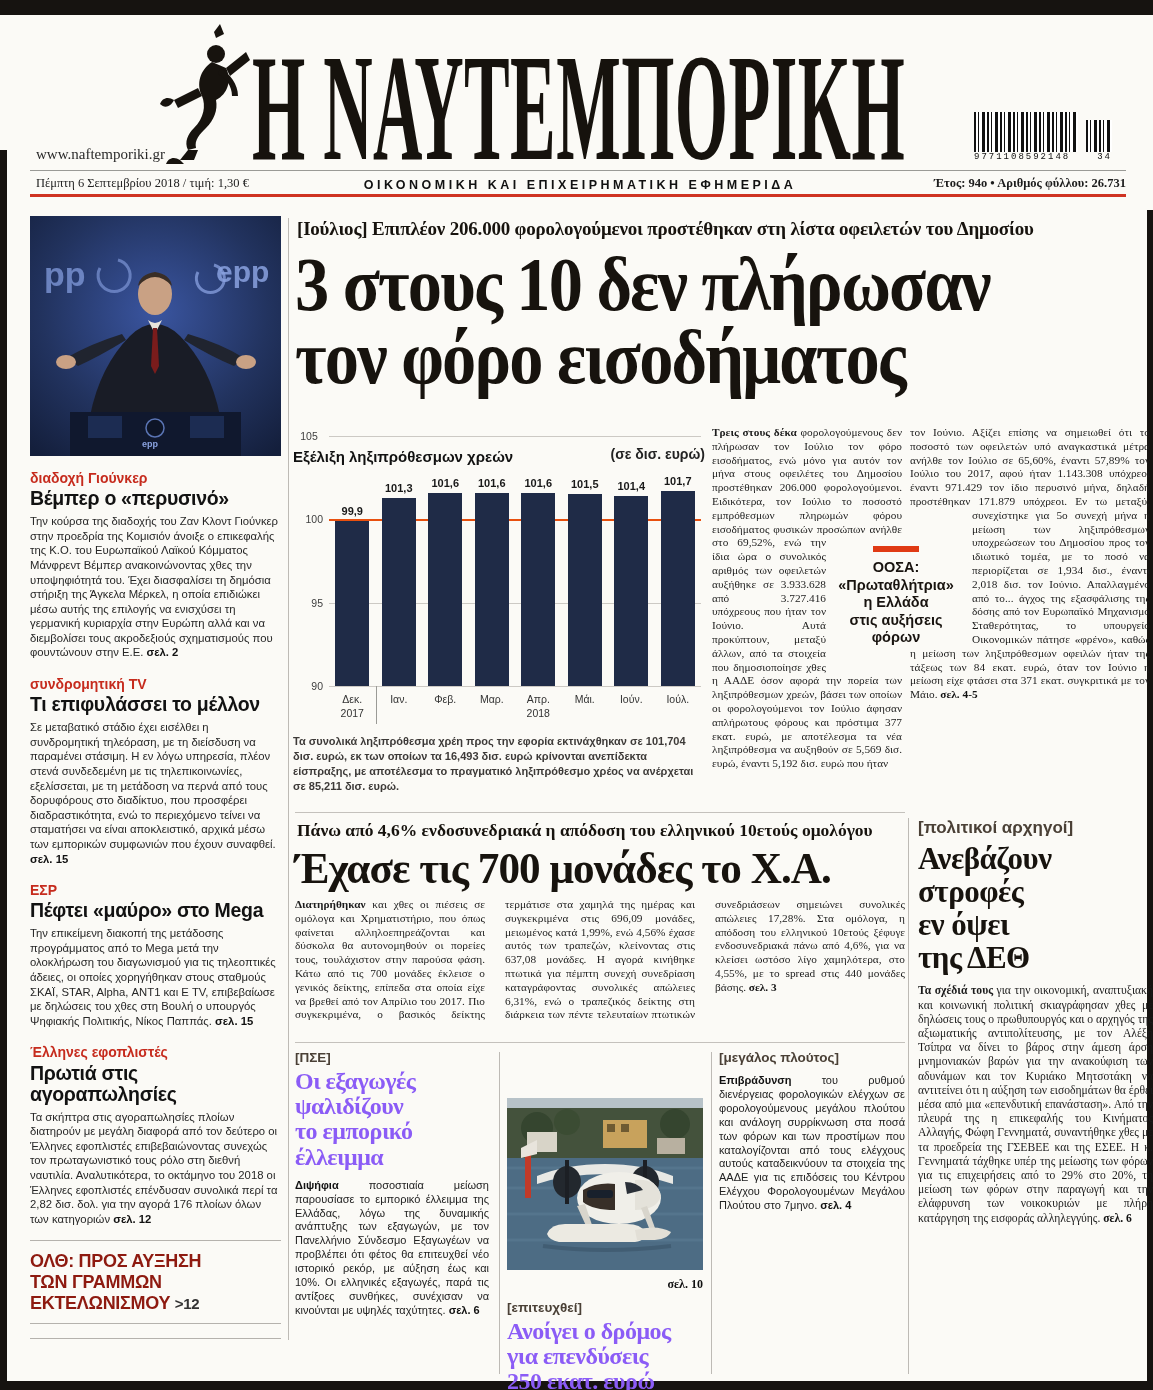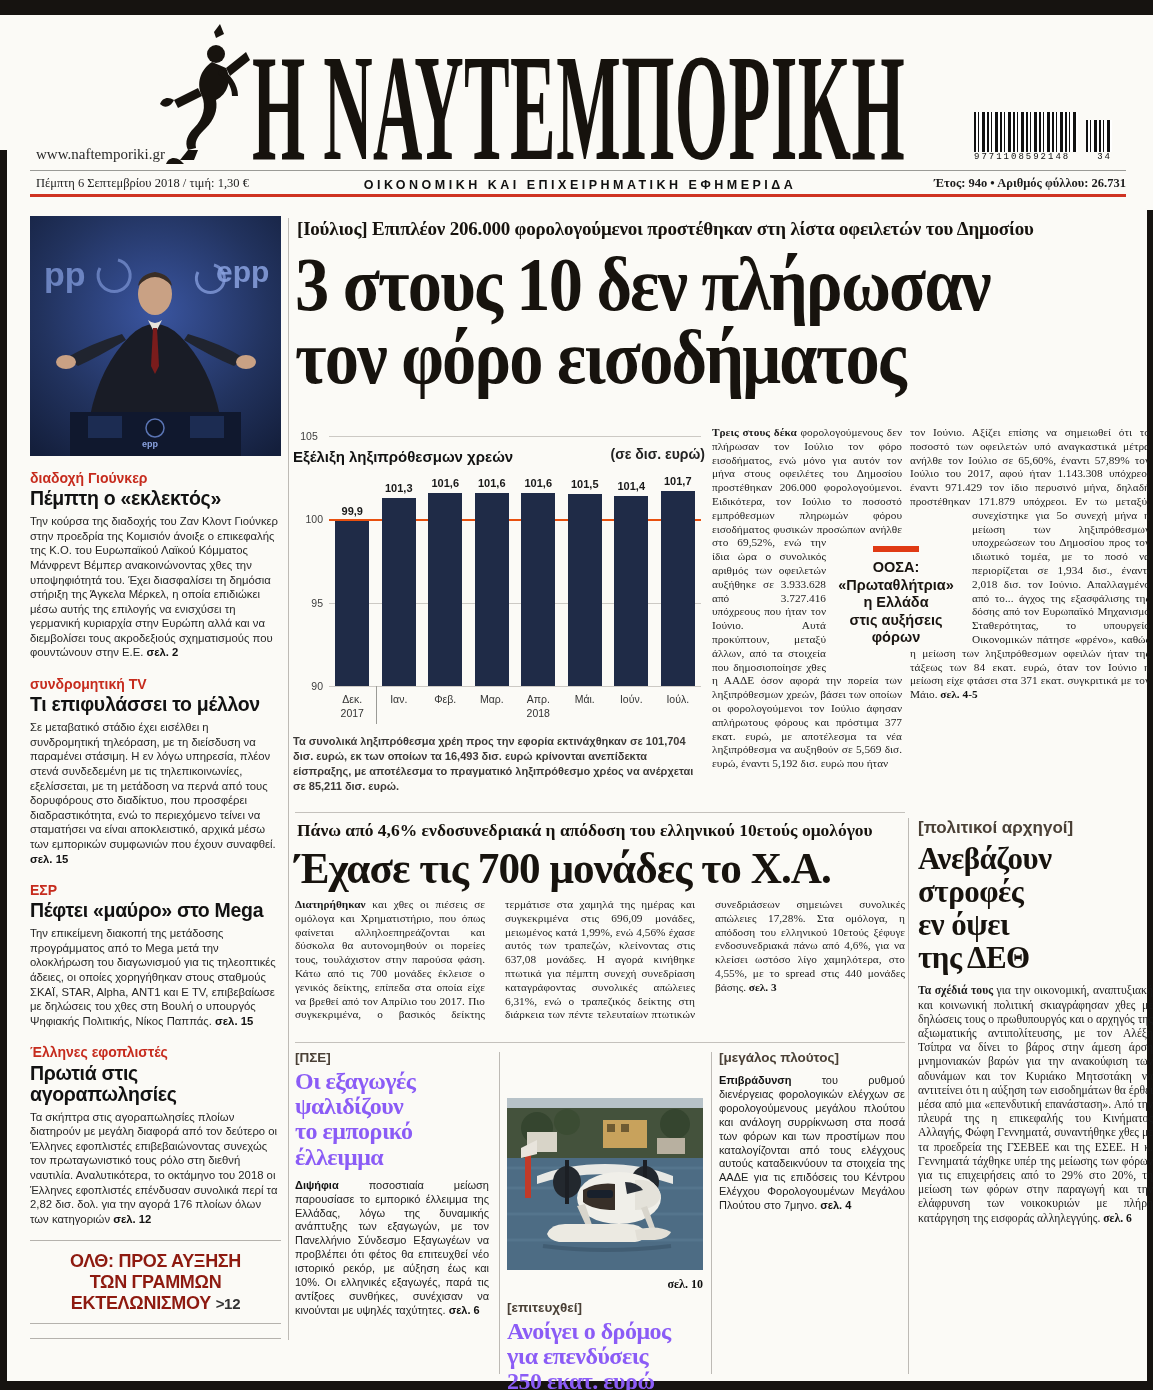--- a/index.html
+++ b/index.html
@@ -18,21 +18,21 @@
   .hairline{background:#9a9a96;height:1px;}
   .rule-red{background:#cf3322;height:3px;}
   
   .barcode-bars{height:40px;background:repeating-linear-gradient(90deg,#111 0 2px,#fff 2px 4px,#111 4px 5px,#fff 5px 8px,#111 8px 11px,#fff 11px 13px);}
   .barcode-num{font-family:"Liberation Mono",monospace;font-size:9px;color:#111;letter-spacing:2px;}
   
   .sb-kicker{font-family:"Liberation Sans",sans-serif;font-weight:bold;font-size:14px;color:#c62b1d;line-height:1.15;}
   .sb-headline{font-family:"Liberation Sans",sans-serif;font-weight:bold;font-size:19.5px;color:#121212;line-height:1.08;letter-spacing:-0.3px;margin:2px 0 5px 0;}
   .sb-body{font-family:"Liberation Sans",sans-serif;font-size:11.3px;line-height:14.6px;color:#272727;text-align:left;}
   .page-ref{font-weight:bold;color:#111;}
-  .sb-teaser{font-family:"Liberation Sans",sans-serif;font-weight:bold;font-size:18px;line-height:1.15;color:#8e1a10;letter-spacing:-0.3px;text-align:center;}
+  .sb-teaser{font-family:"Liberation Sans",sans-serif;font-weight:bold;font-size:18px;line-height:1.15;color:#8e1a10;letter-spacing:-0.3px;}
   .sb-teaser .page-ref{color:#333;font-size:15px;}
   
   .lead-kicker{font-size:19px;font-weight:bold;color:#17130e;letter-spacing:-0.2px;}
   .lead-headline{font-weight:bold;font-size:76px;line-height:0.96;letter-spacing:-2px;color:#17130e;
     transform:scaleX(0.90);transform-origin:0 0;white-space:pre-line;}
   .body-text{font-size:11.3px;line-height:13.8px;text-align:justify;color:#1b1b1b;}
   .lead-bold{font-weight:bold;}
   .cutout-r{float:right;width:76px;height:128px;}
   .cutout-l{float:left;width:62px;height:128px;}
   .inset-box{text-align:center;}
@@ -136,21 +136,21 @@
       <ellipse cx="216" cy="146" rx="10" ry="7" fill="#c9a184"></ellipse>
       <rect x="40" y="196" width="171" height="44" fill="#10182e"></rect>
       <rect x="58" y="200" width="34" height="22" fill="#1c2c52"></rect>
       <rect x="160" y="200" width="34" height="22" fill="#1c2c52"></rect>
       <circle cx="125" cy="212" r="9" fill="#0d1426" stroke="#5a74b4" stroke-width="1.5"></circle>
       <text x="112" y="231" font-family="Liberation Sans" font-weight="bold" font-size="9" fill="#8aa2e0">epp</text>
     </svg>
 
     <div style="margin-top:10px;">
       <div class="sb-kicker">διαδοχή Γιούνκερ</div>
-      <div class="sb-headline">Πέμπτη ο «εκλεκτός»</div>
+      <div class="sb-headline">Βέμπερ ο «περυσινό»</div>
       <div class="sb-body"><span>Την κούρσα της διαδοχής του Ζαν Κλοντ Γιούνκερ στην προεδρία της Κομισιόν άνοιξε ο επικεφαλής της Κ.Ο. του Ευρωπαϊκού Λαϊκού Κόμματος Μάνφρεντ Βέμπερ ανακοινώνοντας χθες την υποψηφιότητά του. Έχει διασφαλίσει τη δημόσια στήριξη της Άγκελα Μέρκελ, η οποία επιδιώκει μέσω αυτής της επιλογής να ενισχύσει τη γερμανική κυριαρχία στην Ευρώπη αλλά και να διεμβολίσει τους ακροδεξιούς σχηματισμούς που φουντώνουν στην Ε.Ε.</span> <span class="page-ref">σελ. 2</span></div>
     </div>
 
     <div style="margin-top:16px;">
       <div class="sb-kicker">συνδρομητική TV</div>
       <div class="sb-headline">Τι επιφυλάσσει το μέλλον</div>
       <div class="sb-body"><span>Σε μεταβατικό στάδιο έχει εισέλθει η συνδρομητική τηλεόραση, με τη διείσδυση να παραμένει στάσιμη. Η εν λόγω υπηρεσία, πλέον στενά συνδεδεμένη με τις τηλεπικοινωνίες, εξελίσσεται, με τη μετάδοση να περνά από τους δορυφόρους στο διαδίκτυο, που προσφέρει διαδραστικότητα, ενώ το περιεχόμενο τείνει να σταματήσει να είναι αποκλειστικό, αρχικά μέσω των εμπορικών συμφωνιών που έχουν συναφθεί.</span> <span class="page-ref">σελ. 15</span></div>
     </div>
 
     <div style="margin-top:16px;">

